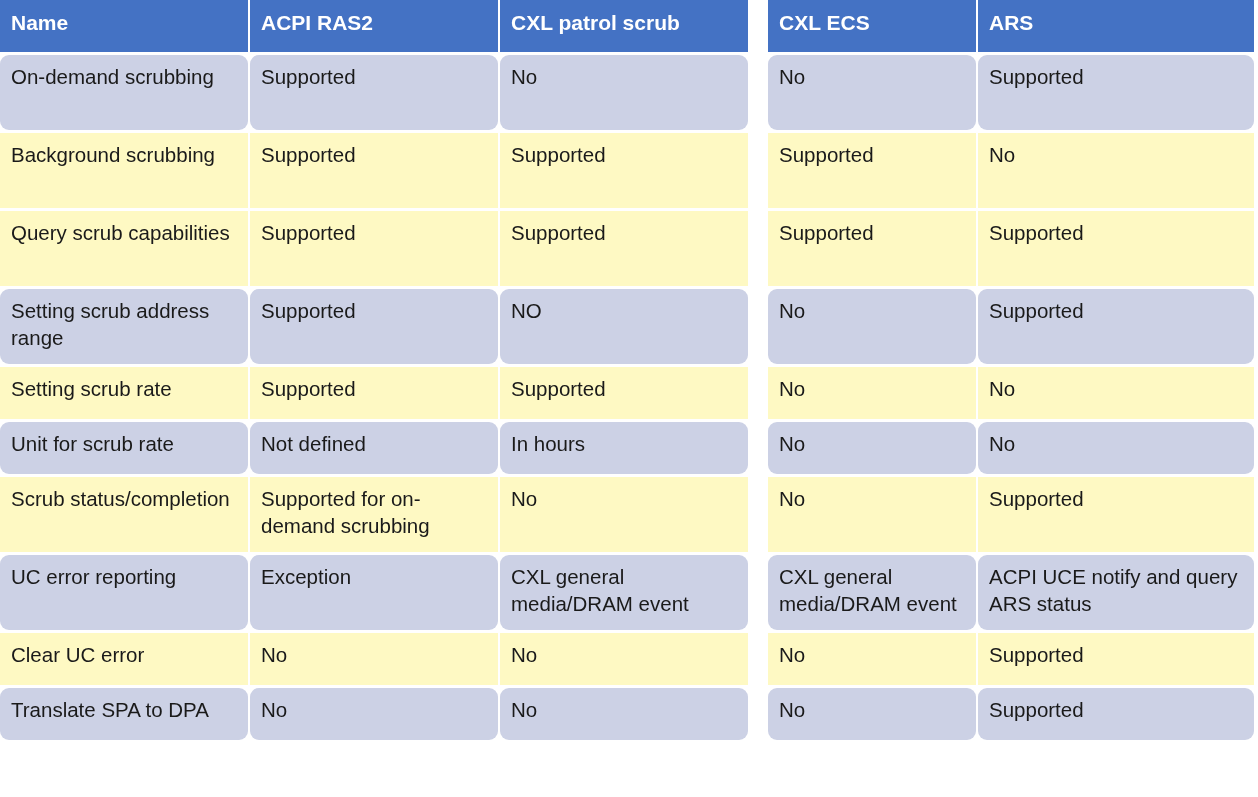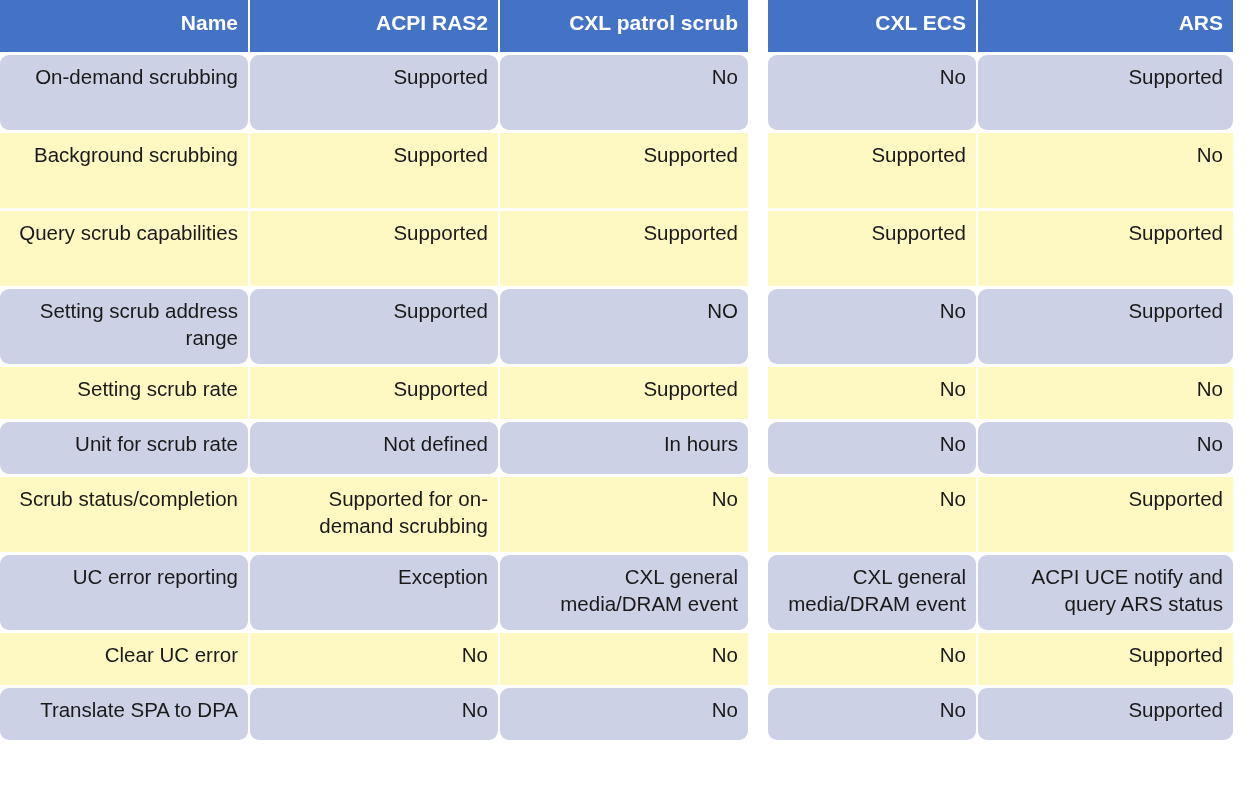--- a/index.html
+++ b/index.html
@@ -14,21 +14,20 @@
     font-family: "Liberation Sans", "DejaVu Sans", sans-serif;
     overflow: hidden;
   }
   #table-root {
     width: 1258px;
     height: 797px;
     display: flex;
     flex-direction: column;
     background: #ffffff;
     box-sizing: border-box;
-    text-align: right;
   }
   .trow {
     display: flex;
     width: 1258px;
     flex: 0 0 auto;
     box-sizing: border-box;
   }
   .tcell {
     box-sizing: border-box;
     padding: 9px 10px 6px 11px;
@@ -36,21 +35,21 @@
     line-height: 1.30;
     color: #1a1a1a;
     overflow: hidden;
     word-wrap: break-word;
   }
   
   .c0 { width: 248px; margin-right: 2px; }
   .c1 { width: 248px; margin-right: 2px; }
   .c2 { width: 248px; margin-right: 20px; }
   .c3 { width: 208px; margin-right: 2px; }
-  .c4 { width: 255px; }
+  .c4 { width: 276px; }
 
   
   .thead .tcell {
     background: #4472c4;
     color: #ffffff;
     font-weight: bold;
     font-size: 21px;
     padding-top: 9px;
   }
   .thead { height: 52px; margin-bottom: 3px; }

